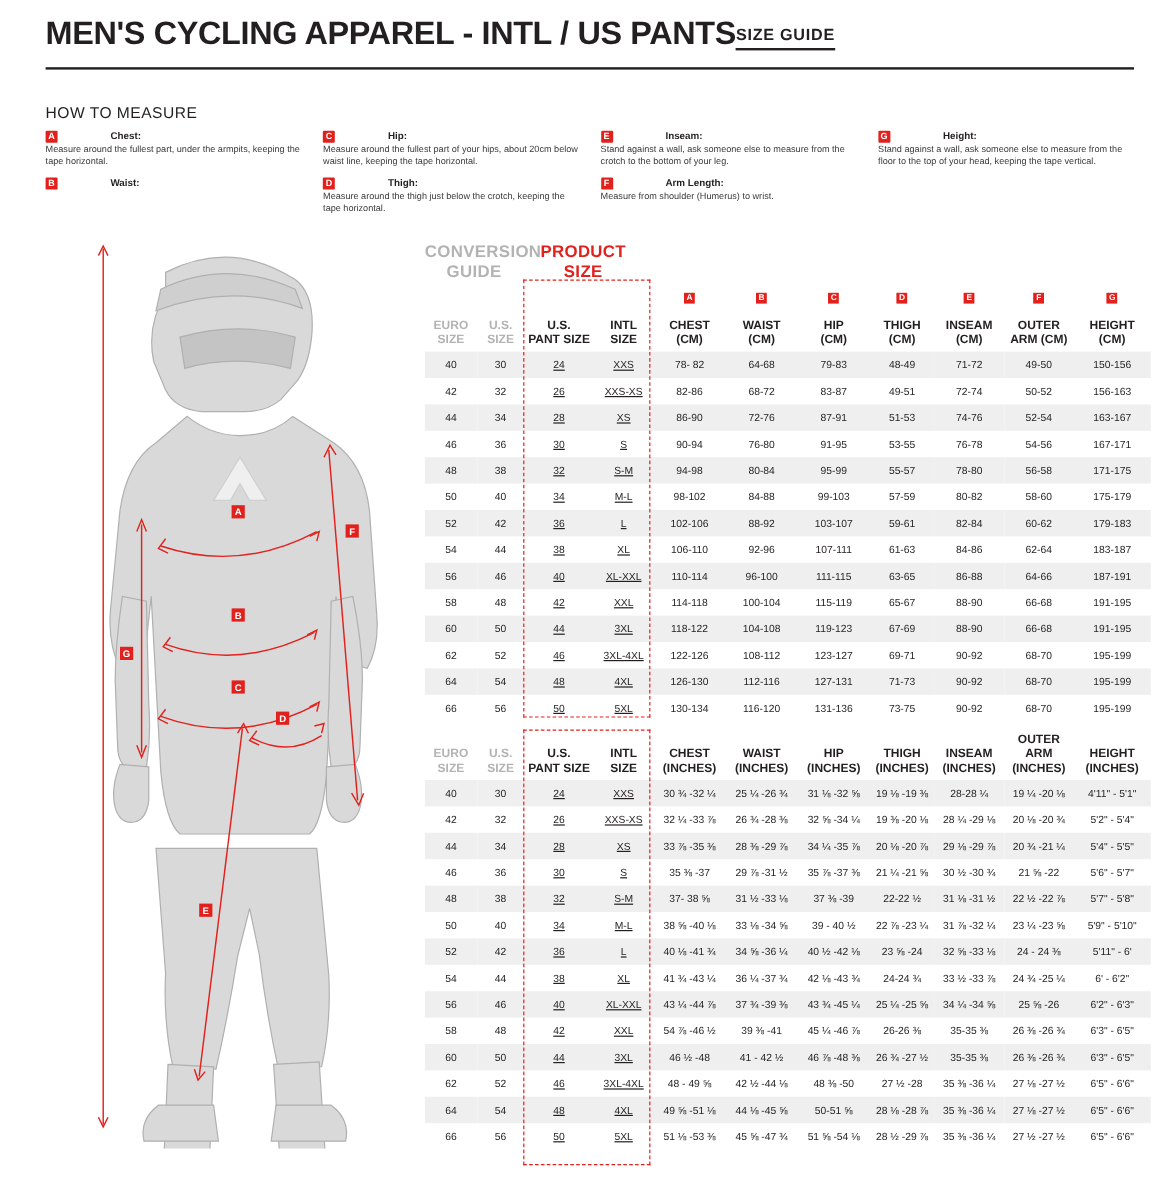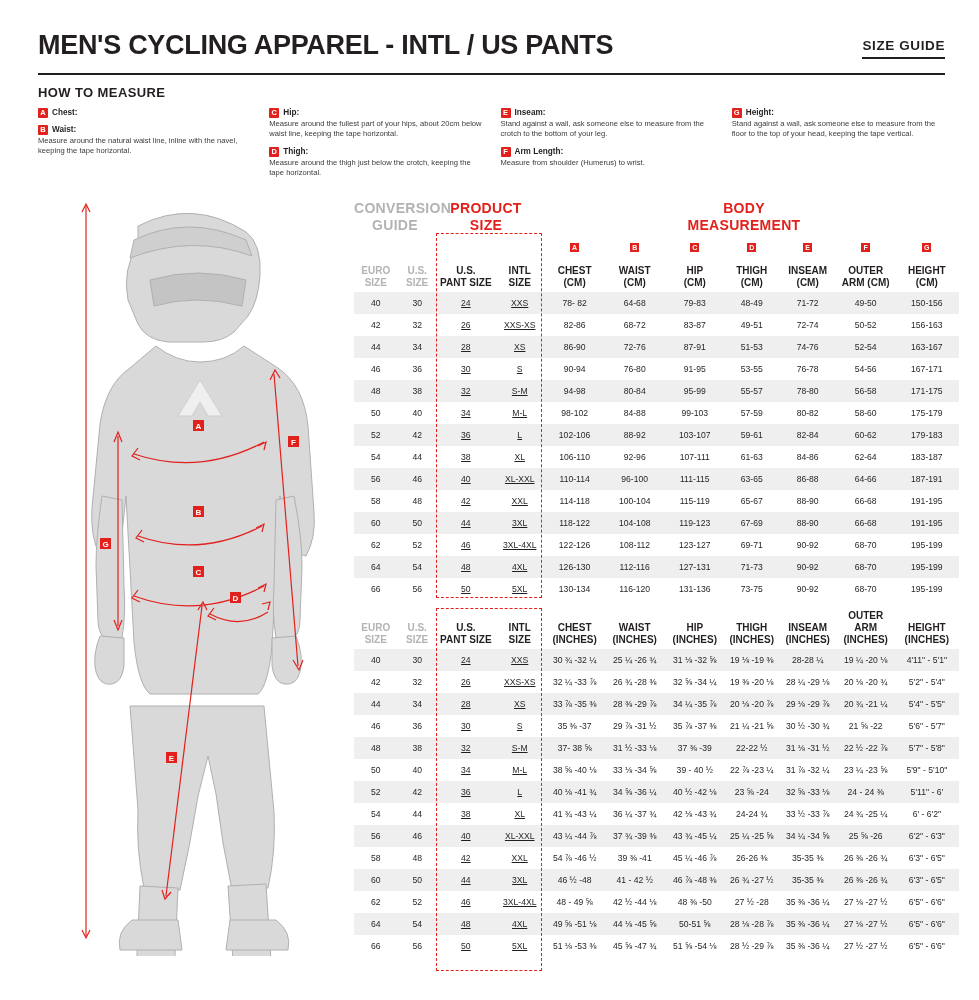--- a/index.html
+++ b/index.html
@@ -13,22 +13,21 @@
     width: 979px;
     height: 1000px;
     position: relative;
     background: #fff;
     overflow: hidden;
   }
   
   .header {
     display: flex;
     align-items: flex-end;
-    justify-content: space-between;
-    padding: 30px 34px 8px 38px;
+    padding: 13px 34px 8px 38px;
   }
   .title {
     font-size: 27px;
     font-weight: bold;
     letter-spacing: -0.3px;
     color: #231f20;
   }
   .size-guide {
     font-size: 13.5px;
     font-weight: bold;
@@ -39,23 +38,23 @@
     margin-bottom: 2px;
   }
   .rule {
     height: 2px;
     background: #231f20;
     margin: 4px 34px 0 38px;
   }
   
   .how-title {
     font-size: 13px;
-    font-weight: bold;
+    font-weight: normal;
     letter-spacing: 0.4px;
-    margin: 10px 0 8px 38px;
+    margin: 28px 0 8px 38px;
   }
   .measure-grid {
     display: grid;
     grid-template-columns: repeat(4, 1fr);
     gap: 0 18px;
     padding: 0 34px 0 38px;
   }
   .mcol { }
   .mitem { margin-bottom: 7px; }
   .mhead {
@@ -72,20 +71,21 @@
     font-weight: bold;
     width: 10px; height: 10px;
     line-height: 10px;
     text-align: center;
     border-radius: 1px;
   }
   .mlabel {
     font-size: 8.2px;
     font-weight: bold;
     color: #231f20;
+    margin-left: 40px;
   }
   .mtext {
     font-size: 7.6px;
     line-height: 1.38;
     color: #3a3a3a;
     margin-top: 1px;
   }
   
   .body-area {
     display: flex;
@@ -173,27 +173,27 @@
   <div class="rule"></div>
 
   <div class="how-title">HOW TO MEASURE</div>
   <div class="measure-grid">
     <div class="mcol">
       <div class="mitem">
         <div class="mhead">
           <span class="badge">A</span>
           <span class="mlabel">Chest:</span>
         </div>
+        <div class="mtext">Measure around the fullest part, under the armpits, keeping the tape horizontal.</div>
       </div>
       <div class="mitem">
         <div class="mhead">
           <span class="badge">B</span>
           <span class="mlabel">Waist:</span>
         </div>
-        <div class="mtext">Measure around the natural waist line, inline with the navel, keeping the tape horizontal.</div>
       </div>
     </div>
     <div class="mcol">
       <div class="mitem">
         <div class="mhead">
           <span class="badge">C</span>
           <span class="mlabel">Hip:</span>
         </div>
         <div class="mtext">Measure around the fullest part of your hips, about 20cm below waist line, keeping the tape horizontal.</div>
       </div>
@@ -318,21 +318,20 @@
             <text x="67.5" y="350.5" fill="#fff">G</text>
         </g>
       </svg>
     </div>
 
     <div class="tables">
 
       <div class="heads">
         <div class="hd gray" style="left:0px; top:4px; width:82px;">CONVERSION<br>GUIDE</div>
         <div class="hd red" style="left:84px; top:4px; width:96px;">PRODUCT<br>SIZE</div>
-        <div class="hd red" style="left:186px; top:4px; width:408px;">BODY<br>MEASUREMENT</div>
       </div>
 
       <div class="tbl-outer">
       <table class="sz">
         <colgroup>
           <col style="width:42px">
               <col style="width:38px">
               <col style="width:56px">
               <col style="width:48px">
           <col style="width:58px">

